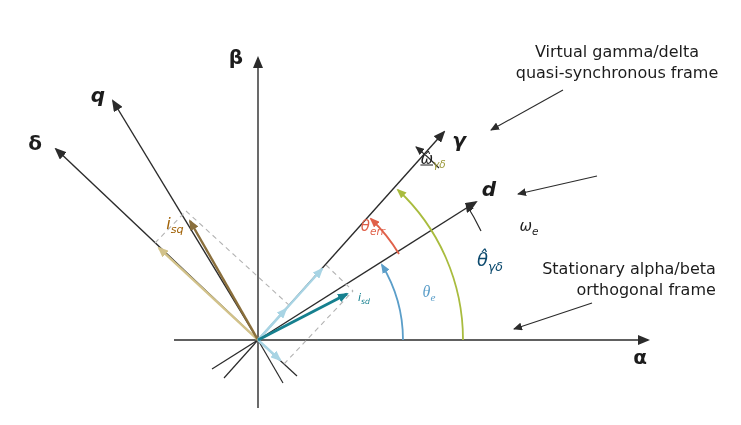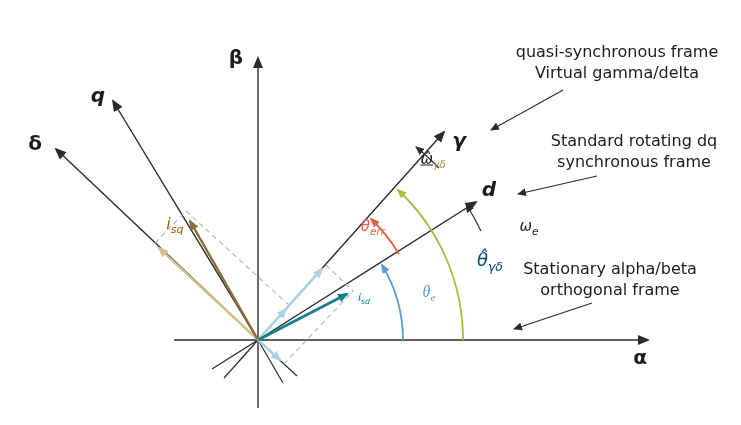--- a/index.html
+++ b/index.html
@@ -111,25 +111,21 @@
   <div class="lbl it" style="left:175px;top:224px;font-size:16px;color:#a16207;"><span>i</span><sub>sq</sub></div>
   <div class="lbl it" style="left:364px;top:297px;font-size:11px;color:#16808f;"><span>i</span><sub>sd</sub></div>
 
   <div class="lbl it" style="left:373px;top:226px;font-size:15px;color:#e0614a;"><span>θ</span><sub>err</sub></div>
   <div class="lbl it" style="left:429px;top:292px;font-size:16px;color:#5b9ec9;font-family:Liberation Serif, serif;"><span>θ</span><sub>e</sub></div>
   <div class="lbl it" style="left:452px;top:260px;font-size:18px;color:#0c4a6e;margin-left:38px;"><span>θ̂</span><sub>γδ</sub></div>
   <div class="lbl it" style="left:433px;top:159px;font-size:15px;color:#1c1c1c;text-decoration:underline;"><span>ω̂</span><sub class="sub-olive">γδ</sub></div>
   <div class="lbl it" style="left:493px;top:226px;font-size:15px;color:#1c1c1c;margin-left:36px;"><span>ω</span><sub>e</sub></div>
 
   <div class="lbl ann" style="left:617px;top:63px;">
+    <div>Virtual gamma/delta</div>
     <div>quasi-synchronous frame</div>
-    <div>Virtual gamma/delta</div>
   </div>
-  <div class="lbl ann" style="left:634px;top:152px;">
-    <div>Standard rotating dq</div>
-    <div>synchronous frame</div>
-  </div>
-  <div class="lbl ann" style="left:610px;top:280px;">
+  <div class="lbl ann" style="left:629px;top:280px;text-align:right;">
     <div>Stationary alpha/beta</div>
     <div>orthogonal frame</div>
   </div>
 
 </div>
 
 </body></html>

